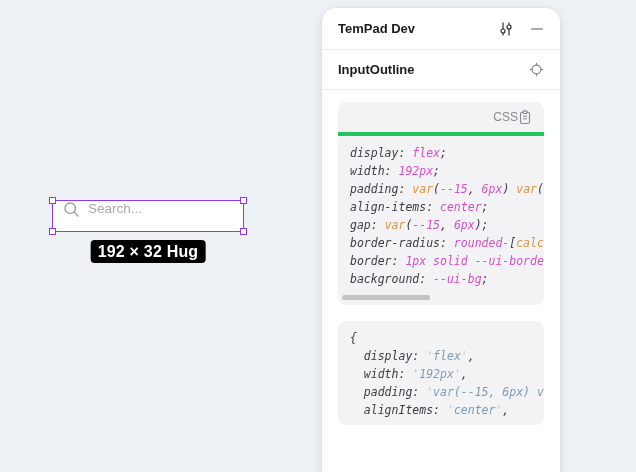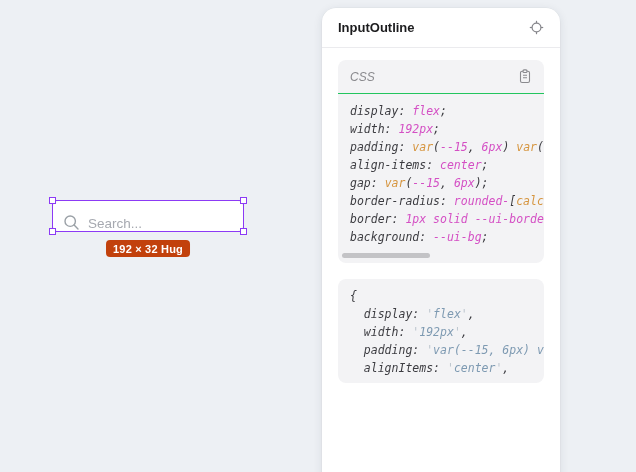--- a/index.html
+++ b/index.html
@@ -5,36 +5,36 @@
   * { margin:0; padding:0; box-sizing:border-box; }
   html,body { background:#dfe3e8; }
   .app{
     position:relative; width:636px; height:472px; overflow:hidden;
     background:#edf0f4; font-family:"Liberation Sans", sans-serif;
   }
   
   .search-input{
     position:absolute; left:52px; top:200px; width:192px; height:32px;
     background:#ffffff; border:1px solid #d9d9dd; border-radius:6px;
-    display:flex; align-items:flex-end; gap:8px; padding:0 10px;
+    display:flex; align-items:flex-start; gap:8px; padding:0 10px;
   }
   .search-input .ph{ color:#a6a9b0; font-size:13.5px; }
   .sel-outline{
     position:absolute; left:52px; top:200px; width:192px; height:32px;
     border:1px solid #8c3af5; pointer-events:none;
   }
   .handle{
     position:absolute; width:7px; height:7px; background:#fff;
     border:1px solid #8c3af5;
   }
   .h-tl{ left:-4px; top:-4px; } .h-tr{ right:-4px; top:-4px; }
   .h-bl{ left:-4px; bottom:-4px; } .h-br{ right:-4px; bottom:-4px; }
   .size-badge{
     position:absolute; left:148px; top:240px; transform:translateX(-50%);
-    background:#c2410c; color:#fff; font-size:11px; font-weight:bold;
+    background:#000000; color:#fff; font-size:16px; font-weight:bold;
     padding:2.5px 7px; border-radius:4px; white-space:nowrap; letter-spacing:.2px;
   }
   
   .panel{
     position:absolute; left:322px; top:8px; width:238px; height:480px;
     background:#ffffff; border-radius:14px 14px 0 0;
     box-shadow:0 2px 10px rgba(30,40,60,.10), 0 0 0 0.5px rgba(0,0,0,.04);
   }
   .panel-row{
     display:flex; align-items:center; padding:0 16px;
@@ -47,22 +47,22 @@
     background:none; border:none; padding:0; cursor:pointer;
     display:flex; align-items:center; justify-content:center;
   }
   .icon-btn + .icon-btn{ margin-left:16px; }
   .code-section{ padding:12px 16px 0; }
   .section-title{ font-size:13px; font-weight:bold; color:#1c1c1e; margin:4px 0 14px; }
   .code-block{
     background:#f3f3f5; border-radius:8px; overflow:hidden; margin-bottom:16px;
   }
   .code-header{
-    height:34px; display:flex; align-items:center; justify-content:space-between;
-    padding:0 12px; border-bottom:1px solid #22c55e;font-style:italic;
+    height:34px; display:flex; align-items:center; justify-content:flex-end;
+    padding:0 12px; border-bottom:4px solid #22c55e;
   }
   .code-label{ font-size:12px; color:#8a8a8e; }
   .code-body{
     padding:8px 0 6px 12px; font-family:"DejaVu Sans Mono", monospace;
     font-size:11.5px; line-height:18px; white-space:pre; overflow:hidden;
     color:#3c3c41;
     font-style:italic;
   }
   .tk-p{ color:#3c3c41; }
   .tk-v{ color:#d44fc4; }
@@ -97,20 +97,38 @@
     <span class="handle h-tl"></span>
     <span class="handle h-tr"></span>
     <span class="handle h-bl"></span>
     <span class="handle h-br"></span>
   </div>
 
   <div class="size-badge">192 × 32 Hug</div>
 
   <div class="panel">
 
+    <div class="panel-row panel-header">
+      <span class="row-title">TemPad Dev</span>
+      <button class="icon-btn" title="">
+        <svg width="16" height="16" viewBox="0 0 16 16" fill="none" stroke="#2c2c2e" stroke-width="1.2">
+          <line x1="5" y1="1.5" x2="5" y2="8"></line>
+          <circle cx="5" cy="10" r="2" fill="#fff"></circle>
+          <line x1="5" y1="12" x2="5" y2="14.5"></line>
+          <line x1="11" y1="1.5" x2="11" y2="4"></line>
+          <circle cx="11" cy="6" r="2" fill="#fff"></circle>
+          <line x1="11" y1="8" x2="11" y2="14.5"></line>
+        </svg>
+      </button>
+      <button class="icon-btn">
+        <svg width="14" height="14" viewBox="0 0 14 14">
+          <rect x="1" y="6.2" width="12" height="1.6" rx="0.8" fill="#8e8e93"></rect>
+        </svg>
+      </button>
+    </div>
 
     <div class="panel-row node-row">
       <span class="row-title">InputOutline</span>
       <button class="icon-btn">
         <svg width="15" height="15" viewBox="0 0 15 15" fill="none" stroke="#85858a" stroke-width="1.2">
           <circle cx="7.5" cy="7.5" r="4.4"></circle>
           <line x1="7.5" y1="0.8" x2="7.5" y2="3"></line>
           <line x1="7.5" y1="12" x2="7.5" y2="14.2"></line>
           <line x1="0.8" y1="7.5" x2="3" y2="7.5"></line>
           <line x1="12" y1="7.5" x2="14.2" y2="7.5"></line>

